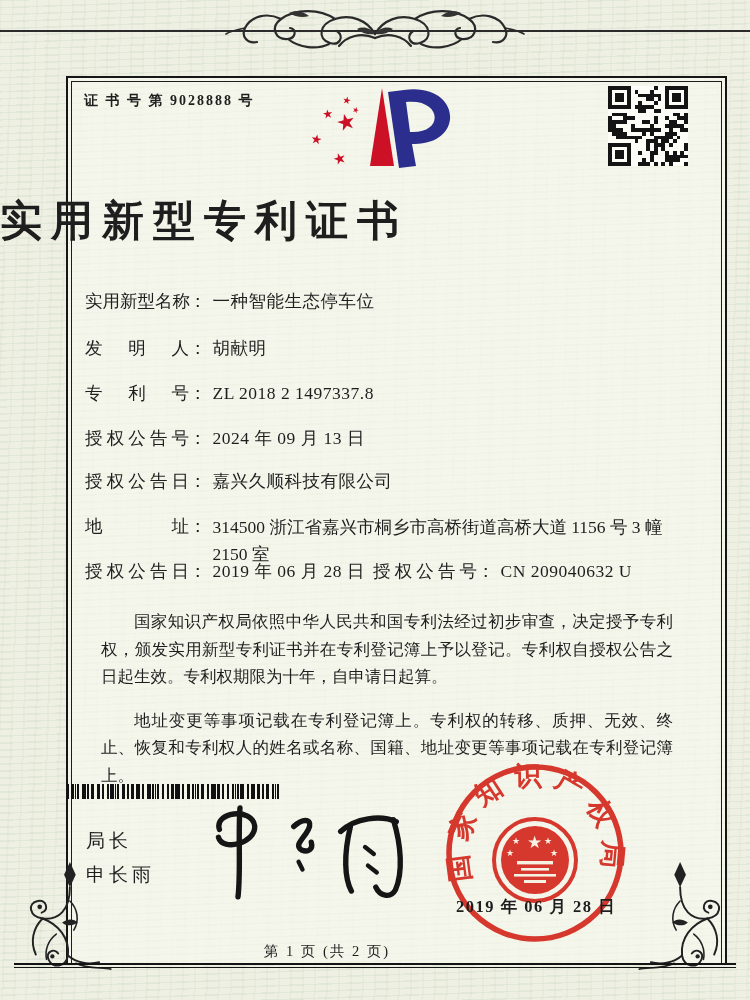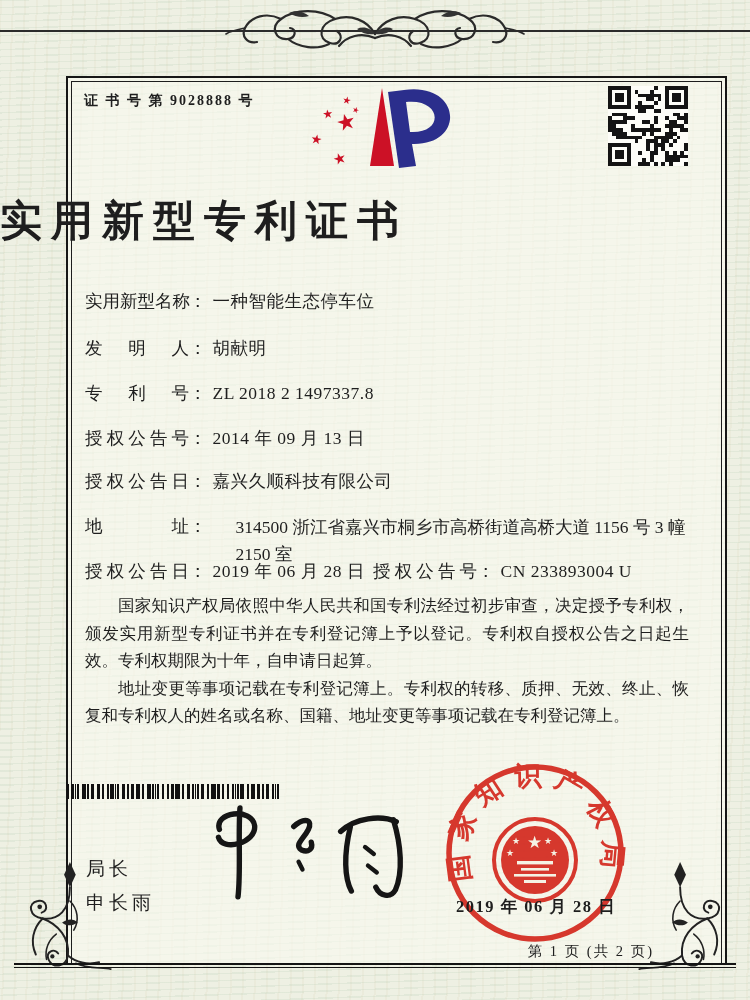--- a/index.html
+++ b/index.html
@@ -42,39 +42,39 @@
   .finder.tl{left:0;top:0}.finder.tr{right:0;top:0}.finder.bl{left:0;bottom:0}
 
   .title{position:absolute;left:0;top:193px;width:686px;text-align:left;
     font-size:42px;font-weight:700;letter-spacing:9px;}
 
   
   .frow{position:absolute;left:85px;width:620px;font-size:17.5px;white-space:nowrap;}
   .flabel{display:inline-block;width:104px;text-align:justify;text-align-last:justify;vertical-align:top;font-family:Liberation Mono, monospace;}
   .fcolon{display:inline-block;margin-right:6px;}
   .fvalue{letter-spacing:.5px;}
-  .addr-wrap{display:inline-block;white-space:normal;vertical-align:top;width:470px;line-height:27px;margin-left:23px;}
+  .addr-wrap{display:inline-block;white-space:normal;vertical-align:top;width:470px;line-height:27px;}
   .pair2{position:absolute;left:288px;top:0;}
 
   
   .body-text{position:absolute;left:85px;top:592px;width:604px;
     font-size:16.5px;line-height:27.6px;text-align:justify;}
-  .body-text p{margin:0;text-indent:2em;}
+  .body-text p{margin:16px;text-indent:2em;}
 
   
   .barcode{position:absolute;left:67px;top:784px;width:212px;height:15px;
     background-image:
       repeating-linear-gradient(90deg,#111 0 2px,transparent 2px 5px),
       repeating-linear-gradient(90deg,#111 0 1px,transparent 1px 8px),
       repeating-linear-gradient(90deg,transparent 0 4px,#111 4px 6px,transparent 6px 13px);}
-  .officer{position:absolute;left:86px;top:824px;font-size:19px;letter-spacing:4px;line-height:34px;margin-top:28px;}
+  .officer{position:absolute;left:86px;top:824px;font-size:19px;letter-spacing:4px;line-height:34px;}
   .signature{position:absolute;left:195px;top:796px;width:215px;height:108px;}
   .seal{position:absolute;left:442px;top:760px;width:186px;height:186px;opacity:.93;mix-blend-mode:multiply;}
   .seal-date{position:absolute;left:456px;top:896px;font-size:16.5px;font-weight:600;letter-spacing:1.5px;z-index:1;}
-  .page-footer{position:absolute;left:0;top:942px;width:654px;text-align:right;font-size:14.5px;letter-spacing:2px;}
+  .page-footer{position:absolute;left:0;top:942px;width:654px;text-align:center;font-size:14.5px;letter-spacing:2px;}
 </style>
 </head>
 <body>
 
 <div class="texture"></div>
 
 <div class="page">
 
   <div class="top-rule"></div>
 
@@ -598,32 +598,32 @@
   <div class="frow" style="top:289px">
     <span class="flabel">实用新型名称</span><span class="fcolon">：</span><span class="fvalue">一种智能生态停车位</span>
   </div>
   <div class="frow" style="top:336px">
     <span class="flabel">发明人</span><span class="fcolon">：</span><span class="fvalue">胡献明</span>
   </div>
   <div class="frow" style="top:381px">
     <span class="flabel">专利号</span><span class="fcolon">：</span><span class="fvalue">ZL 2018 2 1497337.8</span>
   </div>
   <div class="frow" style="top:426px">
-    <span class="flabel">授权公告号</span><span class="fcolon">：</span><span class="fvalue">2014 年 09 月 13 日</span>
+    <span class="flabel">授权公告号</span><span class="fcolon">：</span><span class="fvalue">2024 年 09 月 13 日</span>
   </div>
   <div class="frow" style="top:469px">
     <span class="flabel">授权公告日</span><span class="fcolon">：</span><span class="fvalue">嘉兴久顺科技有限公司</span>
   </div>
   <div class="frow" style="top:514px">
     <span class="flabel">地址</span><span class="fcolon">：</span><span class="addr-wrap"><span>314500 浙江省嘉兴市桐乡市高桥街道高桥大道 1156 号 3 幢</span><br><span>2150 室</span></span>
   </div>
   <div class="frow" style="top:559px">
     <span class="flabel">授权公告日</span><span class="fcolon">：</span><span class="fvalue">2019 年 06 月 28 日</span>
     <span class="pair2">
-      <span class="flabel">授权公告号</span><span class="fcolon">：</span><span class="fvalue">CN 233893004 U</span>
+      <span class="flabel">授权公告号</span><span class="fcolon">：</span><span class="fvalue">CN 209040632 U</span>
     </span>
   </div>
 
   <div class="body-text">
     <p>国家知识产权局依照中华人民共和国专利法经过初步审查，决定授予专利权，颁发实用新型专利证书并在专利登记簿上予以登记。专利权自授权公告之日起生效。专利权期限为十年，自申请日起算。</p>
     <p>地址变更等事项记载在专利登记簿上。专利权的转移、质押、无效、终止、恢复和专利权人的姓名或名称、国籍、地址变更等事项记载在专利登记簿上。</p>
   </div>
 
   <div class="barcode"></div>
 

